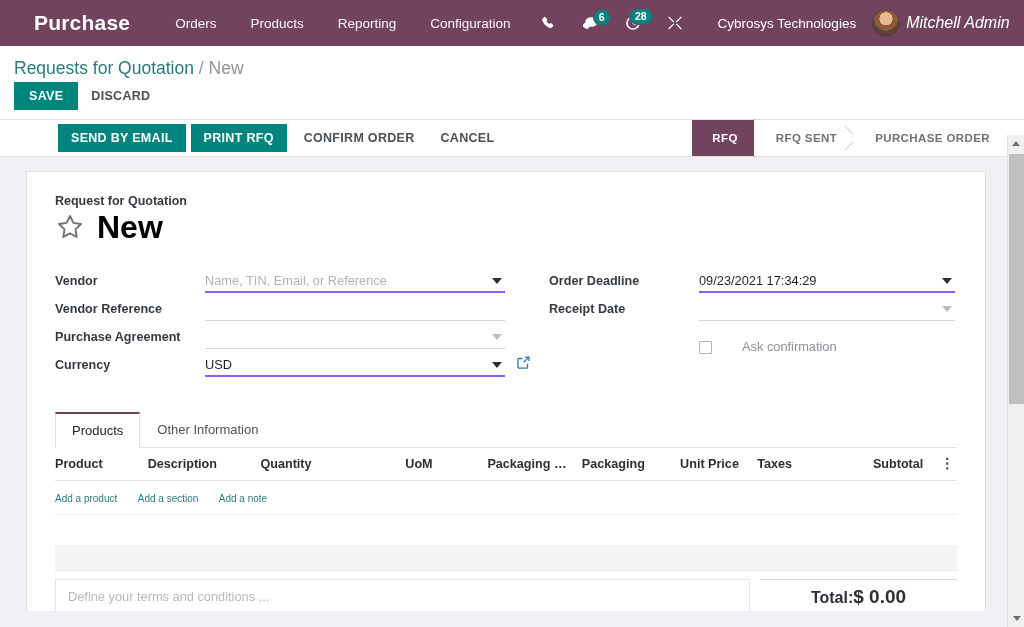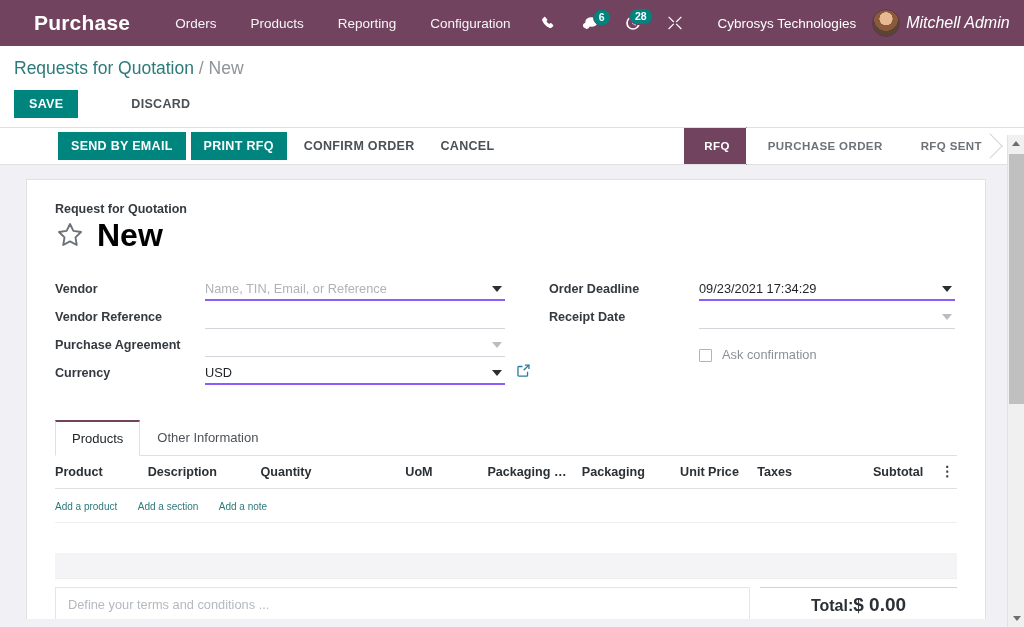--- a/index.html
+++ b/index.html
@@ -39,21 +39,21 @@
     background: radial-gradient(circle at 50% 34%, #e8b894 0 30%, #8a5a3b 31% 55%, #5c4434 56% 100%);
     border: 1px solid #5d3650;
   }
   .user-name { font-size: 16px; white-space: nowrap; font-style: italic; }
 
   
   .cp { background: #ffffff; padding: 12px 14px 0 14px; }
   .breadcrumb { font-size: 17.5px; color: #2c7a7a; }
   .breadcrumb .sep { color: #8f9499; }
   .breadcrumb .cur { color: #8f9499; }
-  .cp-buttons { display: flex; align-items: flex-start; margin-top: 11px; padding-bottom: 9px; gap: 40px; }
+  .cp-buttons { display: flex; align-items: flex-start; margin-top: 3px; padding-bottom: 9px; }
   .btn-save {
     background: #00847e; color: #fff; font-size: 12.5px; font-weight: bold;
     padding: 7px 15px; border: none; cursor: pointer; letter-spacing: .3px;
   }
   .btn-discard {
     background: transparent; color: #4a5055; font-size: 12.5px; font-weight: bold;
     padding: 7px 13px; border: none; cursor: pointer; letter-spacing: .3px;
   }
 
   
@@ -64,21 +64,21 @@
   }
   .act-left { display: flex; align-items: center; padding-left: 14px; gap: 2px; margin-left: 44px; }
   .btn-primary {
     background: #00847e; color: #fff; font-size: 12.5px; font-weight: bold;
     padding: 7px 13px; border: none; cursor: pointer; letter-spacing: .3px; margin-right:3px;
   }
   .btn-flat {
     background: transparent; color: #4a5055; font-size: 12.5px; font-weight: bold;
     padding: 7px 12px; border: none; cursor: pointer; letter-spacing: .3px;
   }
-  .statusbar { margin-left: auto; display: flex; align-items: stretch; padding-right: 26px; }
+  .statusbar { margin-left: auto; display: flex; align-items: stretch; padding-right: 18px; }
   .st {
     display: flex; align-items: center; font-size: 11.5px; font-weight: bold;
     letter-spacing: .4px; color: #6d7278; position: relative;
     padding: 0 16px 0 22px; cursor: pointer; background: #fff;
   }
   .st::after {
     content: ""; position: absolute; right: -1px; top: 50%;
     width: 17px; height: 17px; transform: translateY(-50%) rotate(45deg);
     border-top: 1px solid #d4d4da; border-right: 1px solid #d4d4da; background: transparent;
   }
@@ -117,21 +117,21 @@
   }
   .finput.light { border-bottom: 1px solid #d4d4da; }
   .finput::placeholder { color: #aeb3b8; }
   .caret {
     position: absolute; right: 3px; top: 9px; width: 0; height: 0;
     border-left: 5px solid transparent; border-right: 5px solid transparent;
     border-top: 6px solid #2b2f33; pointer-events: none;
   }
   .caret.dim { border-top-color: #b9bdc2; }
   .ext-link { position: absolute; right: -26px; top: 2px; cursor: pointer; }
-  .checkrow { display: flex; align-items: flex-end; margin-top: 14px; padding-left: 150px; }
+  .checkrow { display: flex; align-items: flex-end; margin-top: 14px; padding-left: 150px; gap: 20px; }
   .chk {
     width: 13px; height: 13px; border: 1px solid #b0b4b9; background: #fff;
     margin-right: 10px; cursor: pointer; border-radius: 1px;
   }
   .chk-label { font-size: 12.8px; color: #8c9196; }
 
   
   .notebook { margin-top: 30px; }
   .tabs { display: flex; border-bottom: 1px solid #dfdfe4; }
   .tab {
@@ -260,22 +260,22 @@
 
   <div class="actionbar">
     <div class="act-left">
       <button class="btn-primary">SEND BY EMAIL</button>
       <button class="btn-primary">PRINT RFQ</button>
       <button class="btn-flat">CONFIRM ORDER</button>
       <button class="btn-flat">CANCEL</button>
     </div>
     <div class="statusbar">
       <div class="st active">RFQ</div>
+      <div class="st">RFQ SENT</div>
       <div class="st last">PURCHASE ORDER</div>
-      <div class="st">RFQ SENT</div>
     </div>
   </div>
 
   <div class="content">
     <div class="sheet">
 
       <div class="oe-title-label">Request for Quotation</div>
       <div class="title-row">
         <span class="star">
           <svg width="30" height="30" viewBox="0 0 24 24" fill="none" stroke="#6d7278" stroke-width="1.5" stroke-linejoin="round">

